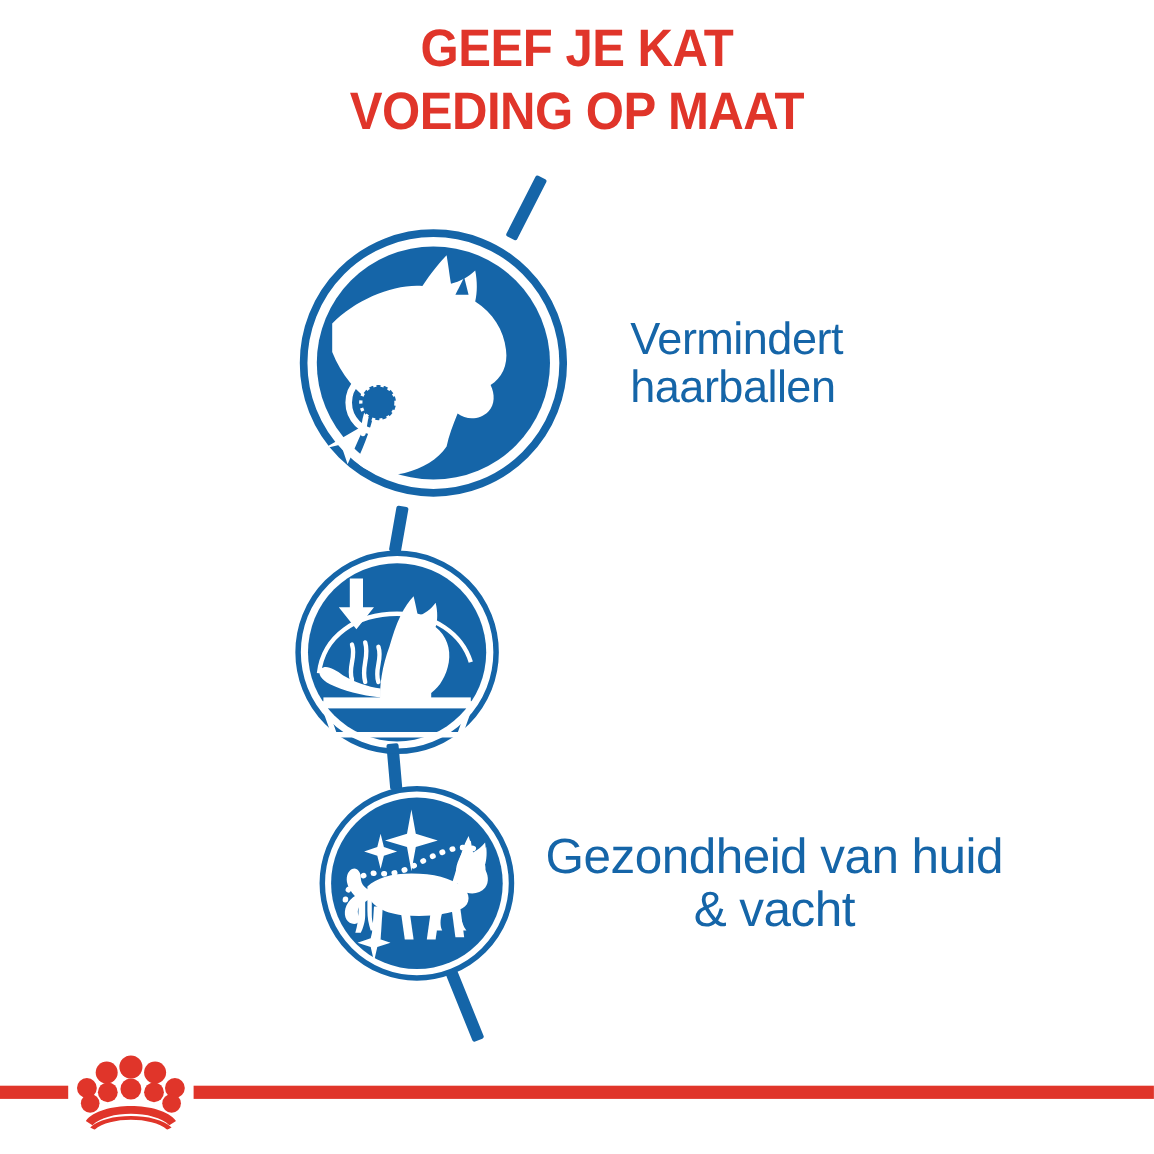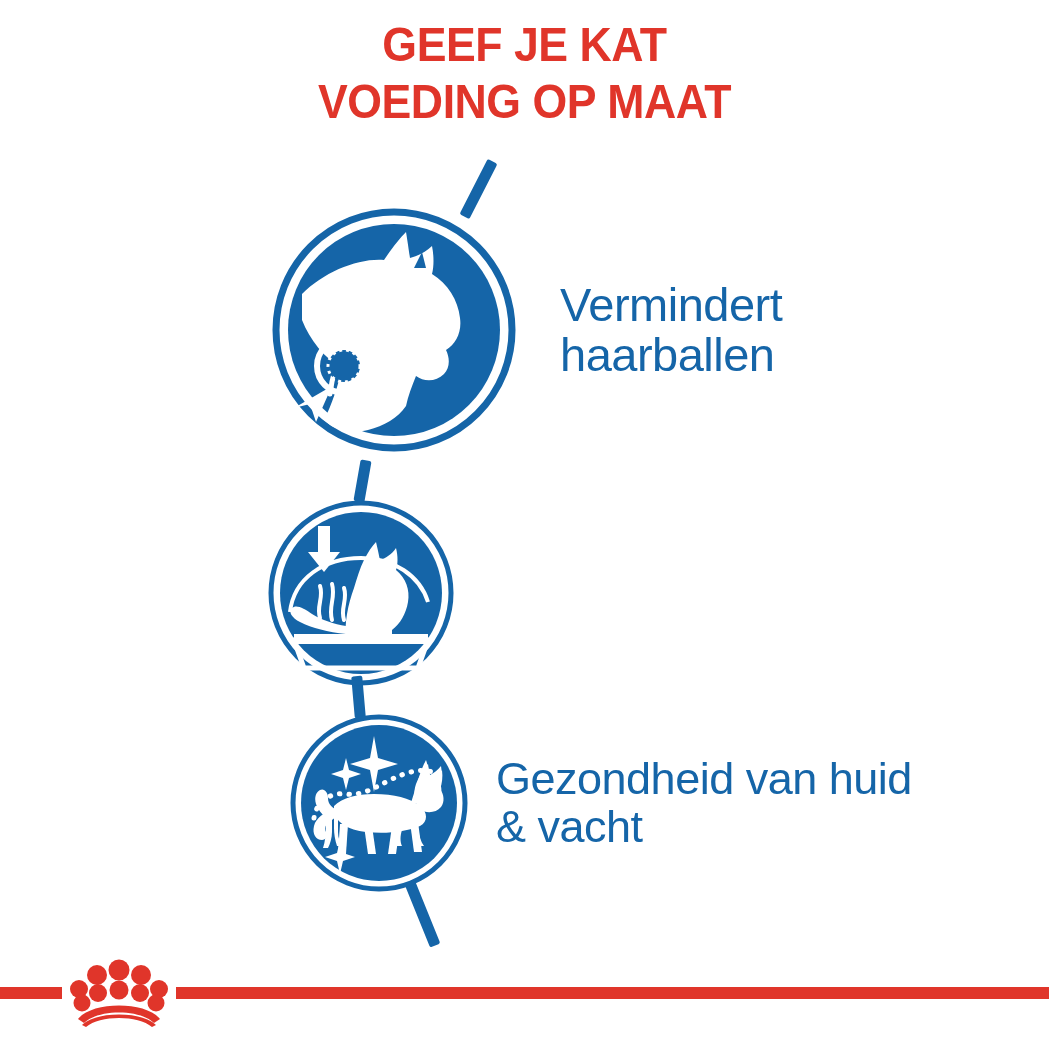--- a/index.html
+++ b/index.html
@@ -52,27 +52,27 @@
     color: #1565a8;
     font-family: "Liberation Sans", sans-serif;
     font-weight: normal;
     line-height: 1.06;
     white-space: pre-line;
     letter-spacing: -0.5px;
     user-select: none;
   }
 
   #feature-0 { top: 208px; left: 272px; }
-  #feature-0 .feature-text { font-size: 47px; margin-left: 44px; }
+  #feature-0 .feature-text { font-size: 41px; margin-left: 57px; }
 
   #feature-1 { top: 500px; left: 268px; }
   #feature-1 .feature-text { font-size: 45px; margin-left: 28px; }
 
   #feature-2 { top: 714px; left: 290px; }
-  #feature-2 .feature-text { font-size: 45px; margin-left: 28px; }
+  #feature-2 .feature-text { font-size: 45px; margin-left: 28px; text-align: center; }
 
   
   .connector {
     position: absolute;
     background: #1565a8;
     border-radius: 2px;
   }
   #connector-top {
     width: 11px; height: 62px;
     top: 158px; left: 473px;

